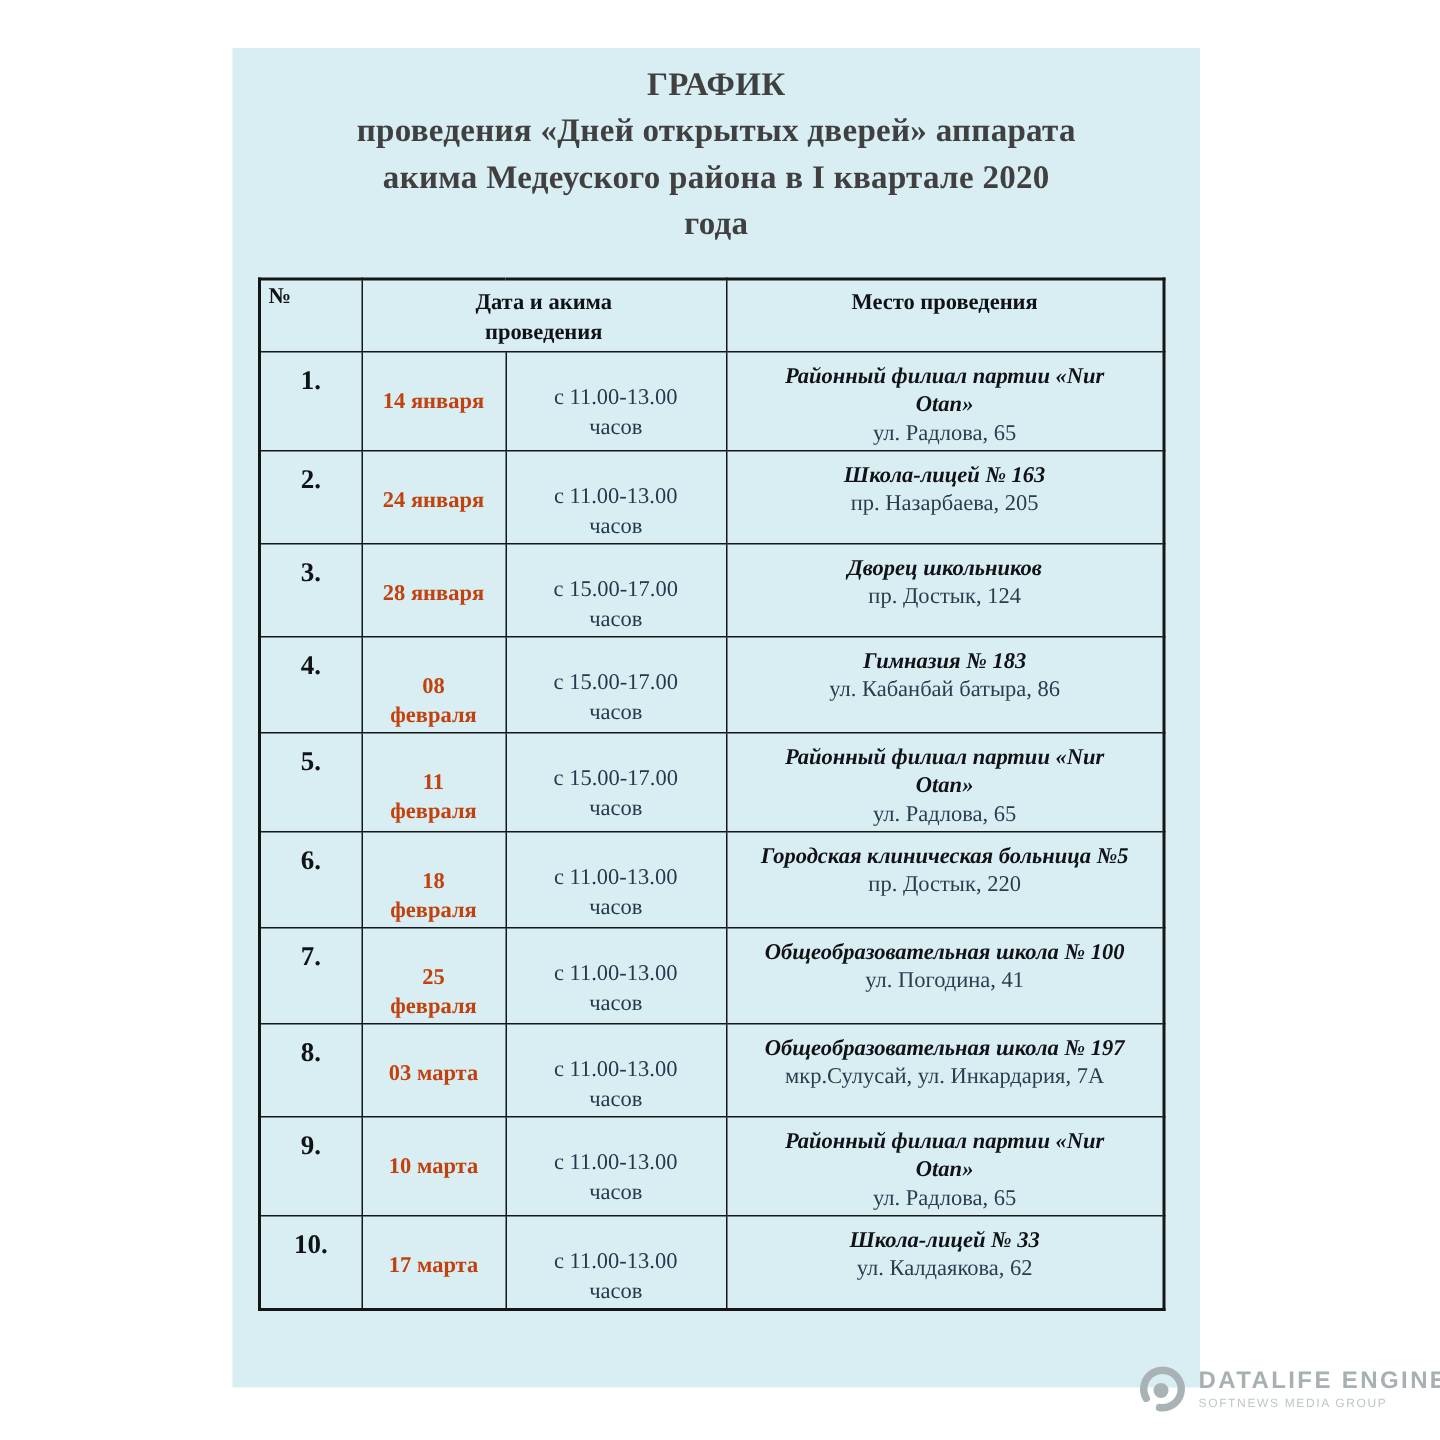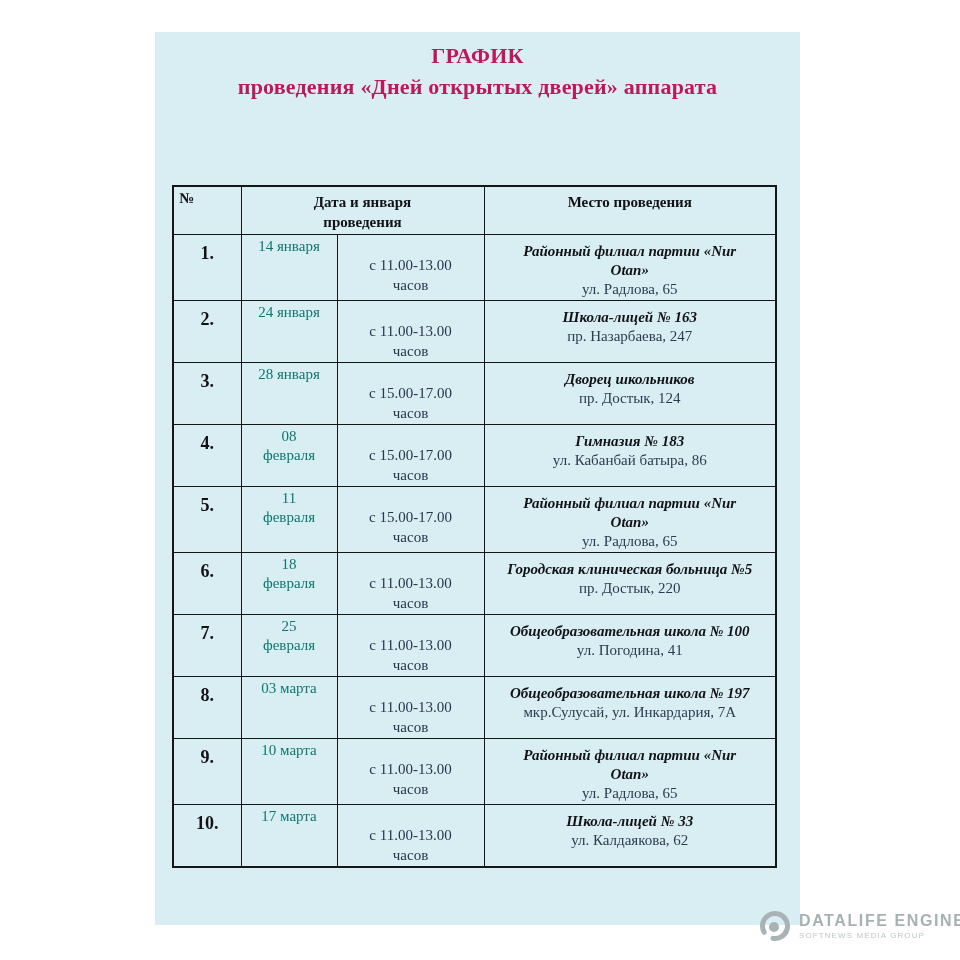--- a/index.html
+++ b/index.html
@@ -24,21 +24,21 @@
     width: 645px;
     height: 893px;
     background: var(--panel-bg, #d8eef3);
   }
   .doc-title {
     padding-top: 8px;
     text-align: center;
     font-weight: bold;
     font-size: 22px;
     line-height: 31px;
-    color: #be185d;
+    color: #404040;
     letter-spacing: 0.2px;
   }
   table.schedule {
     position: absolute;
     left: 17px;
     top: 153px;
     width: 603px;
     border-collapse: collapse;
     table-layout: fixed;
     border: 2px solid #161616;
@@ -70,24 +70,24 @@
   td.c-num {
     text-align: center;
     font-size: 18px;
     font-weight: bold;
     padding-top: 8px;
     color: #101216;
   }
   td.c-date {
     text-align: center;
     font-size: 15px;
-    font-weight: normal;
-    padding-top: 2px;
+    font-weight: bold;
+    padding-top: 24px;
     line-height: 19px;
-    color: #0f766e;
+    color: #c2410c;
   }
   td.c-time {
     text-align: center;
     font-size: 15px;
     padding-top: 20px;
     line-height: 20px;
     color: #23384b;
   }
   td.c-place {
     text-align: center;
@@ -130,34 +130,36 @@
 </style>
 </head>
 <body>
 
 <div class="page">
   <div class="panel">
 
     <div class="doc-title">
         <div>ГРАФИК</div>
         <div>проведения «Дней открытых дверей» аппарата</div>
+        <div>акима Медеуского района в I квартале 2020</div>
+        <div>года</div>
       </div>
 
     <table class="schedule">
       <colgroup>
         <col style="width:68px">
         <col style="width:96px">
         <col style="width:147px">
         <col style="width:292px">
       </colgroup>
       <thead>
         <tr>
           <th class="h-num">№</th>
           <th class="h-datetime" colspan="2">
-              <div>Дата и января</div>
+              <div>Дата и акима</div>
               <div>проведения</div>
             </th>
           <th class="h-place">Место проведения</th>
         </tr>
       </thead>
       <tbody>
   <tr class="tall">
     <td class="c-num">1.</td>
     <td class="c-date">
               <div>14 января</div>
@@ -177,21 +179,21 @@
     <td class="c-num">2.</td>
     <td class="c-date">
               <div>24 января</div>
             </td>
     <td class="c-time">
               <div>с 11.00-13.00</div>
               <div>часов</div>
             </td>
     <td class="c-place">
               <div class="pl-bold">Школа-лицей № 163</div>
-              <div>пр. Назарбаева, 247</div>
+              <div>пр. Назарбаева, 205</div>
             </td>
   </tr>
 
   <tr>
     <td class="c-num">3.</td>
     <td class="c-date">
               <div>28 января</div>
             </td>
     <td class="c-time">
               <div>с 15.00-17.00</div>

